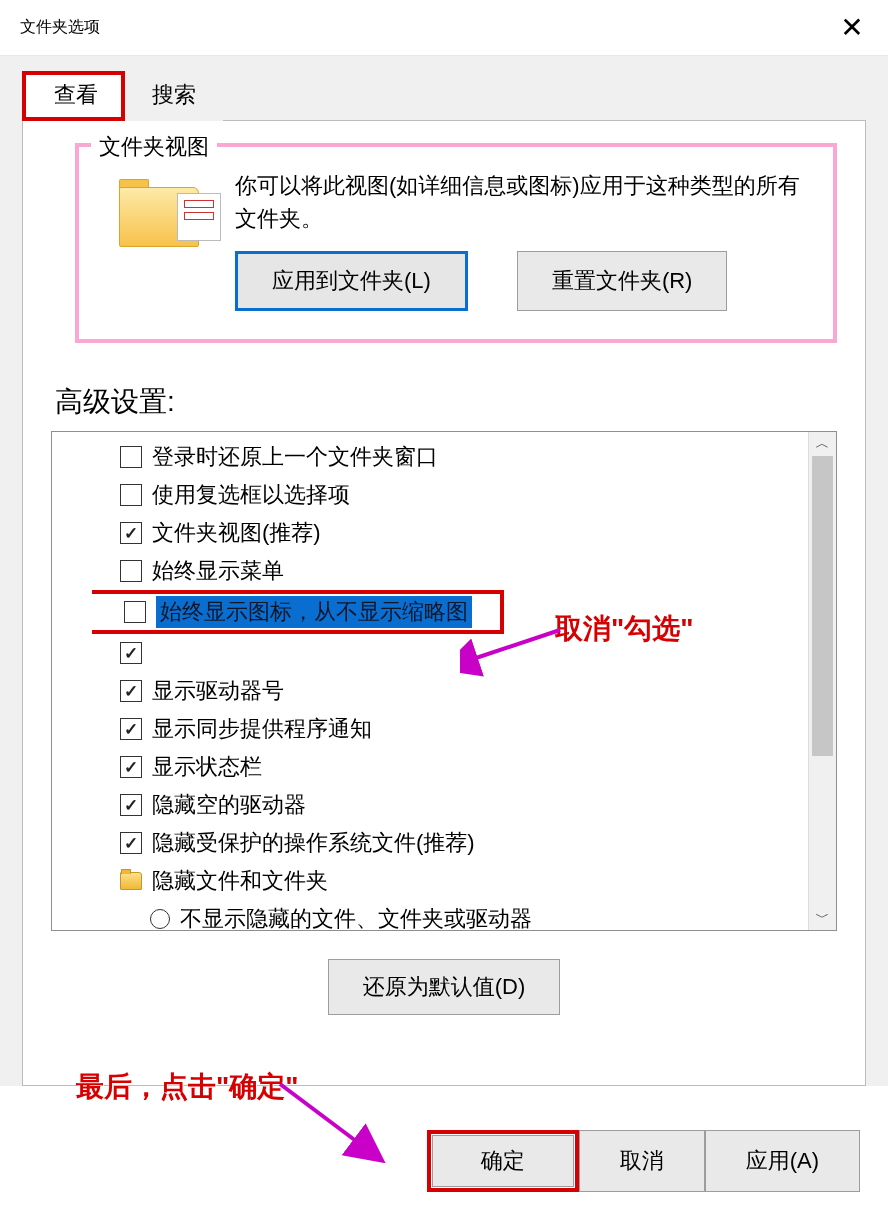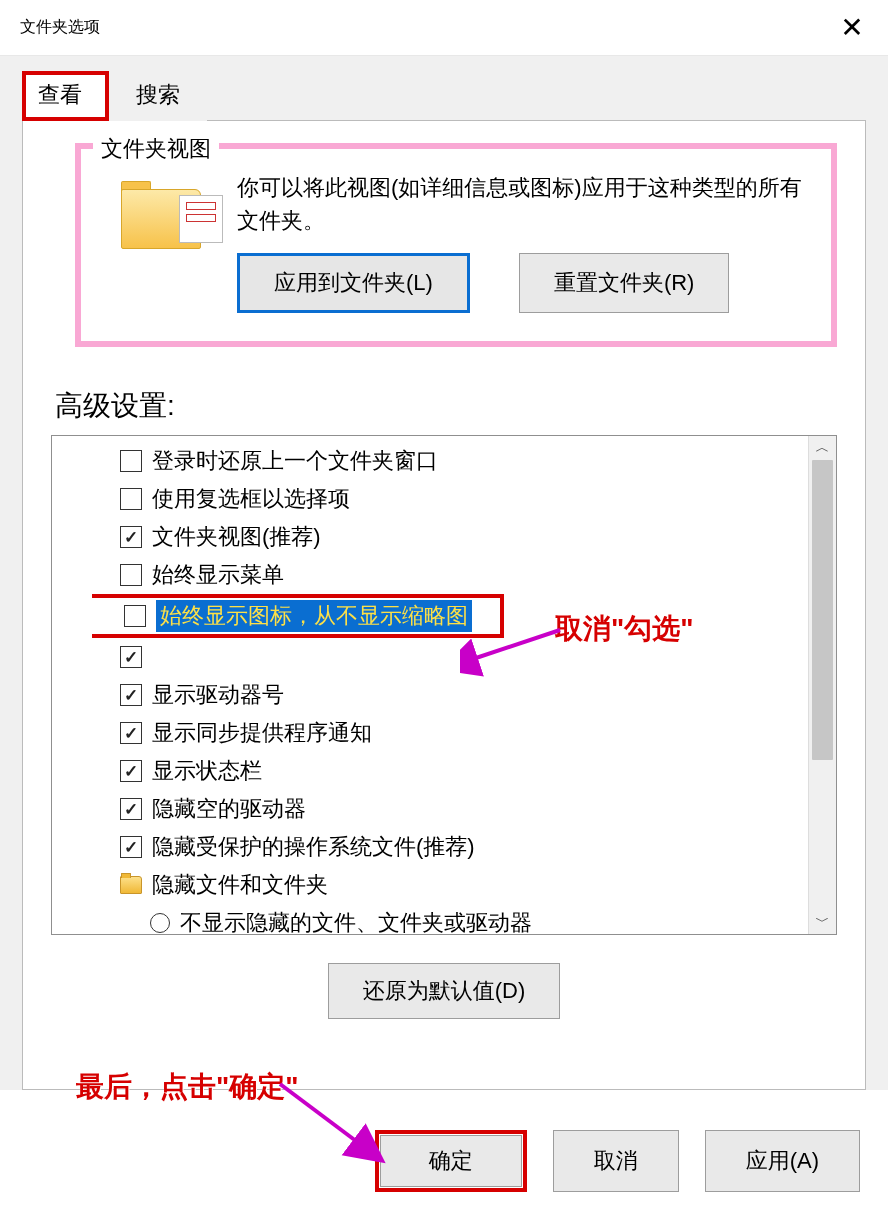--- a/index.html
+++ b/index.html
@@ -42,28 +42,28 @@
   font-size: 22px;
   background: #f0f0f0;
   border: 1px solid transparent;
   cursor: pointer;
 }
 .tab.active {
   background: #fff;
   border: 1px solid #bbb;
   border-bottom: 1px solid #fff;
 }
-.tab.highlight-red { border: 4px solid #d60000; padding: 5px 23px 7px 12px; }
+.tab.highlight-red { border: 4px solid #d60000; padding: 5px 23px 7px 28px; }
 .panel {
   border: 1px solid #bbb;
   background: #fff;
   padding: 22px 28px 70px 28px;
 }
 .groupbox {
-  border: 6px solid #f9a8d4;
+  border: 4px solid #f9a8d4;
   padding: 22px 22px 28px 22px;
   position: relative;
   margin-bottom: 40px;
   margin-left: 24px;
 }
 .groupbox-label {
   position: absolute;
   top: -15px;
   left: 12px;
   background: #fff;
@@ -111,32 +111,31 @@
   border: 1.5px solid #333;
   flex-shrink: 0;
   display: flex; align-items: center; justify-content: center;
   font-size: 17px; line-height: 1;
 }
 .cb.checked::after { content:"✓"; color:#222; font-weight: bold; }
 .radio { width:20px; height:20px; border:1.5px solid #333; border-radius:50%; flex-shrink:0; }
 .fld-ic{width:22px;height:18px;background:linear-gradient(#fde08a,#f0b836);border:1px solid #c9952a;border-radius:1px 3px 1px 1px;flex-shrink:0;position:relative;}
 .fld-ic::before{content:"";position:absolute;top:-4px;left:0;width:8px;height:4px;background:#f0b836;border:1px solid #c9952a;border-bottom:none;border-radius:1px 1px 0 0;}
 .item-text{white-space:nowrap;}
-.sel-item .item-text { background:#0a6ed1; color:#fde047; padding:1px 4px;text-align:center; }
+.sel-item .item-text { background:#0a6ed1; color:#0f172a; padding:1px 4px;text-align:center; }
 .sel-row-frame { border: 4px solid #d60000; padding: 2px 6px; margin-left: -34px; width: 418px; }
 .sel-row-frame .list-item { height: 32px; margin-left: 28px; }
 .scrollbar { width: 28px; background:#f0f0f0; border-left:1px solid #ddd; position:relative; }
 .scroll-arrow{height:24px;display:flex;align-items:center;justify-content:center;font-size:14px;color:#555;}
 .scroll-thumb{position:absolute;top:24px;left:3px;right:3px;height:300px;background:#c6c6c6;border-radius:1px;}
 .restore-row { display:flex; justify-content:center; margin-top: 28px; }
 .bottom-buttons {
   position: absolute;
   bottom: 22px; right: 28px;
   display: flex;
-  gap: 26px;
 }
 .bottom-buttons .btn { padding: 12px 40px; }
 .ok-frame { display:inline-block; border: 4px solid #d60000; padding:1px; }
 .ok-frame .btn{padding:10px 48px;}
 .annot {
   position: absolute;
   color: #d60000;
   font-weight: bold;
   font-size: 28px;
   text-shadow: 0 0 1px #fff, 1px 1px 0 #fff;

